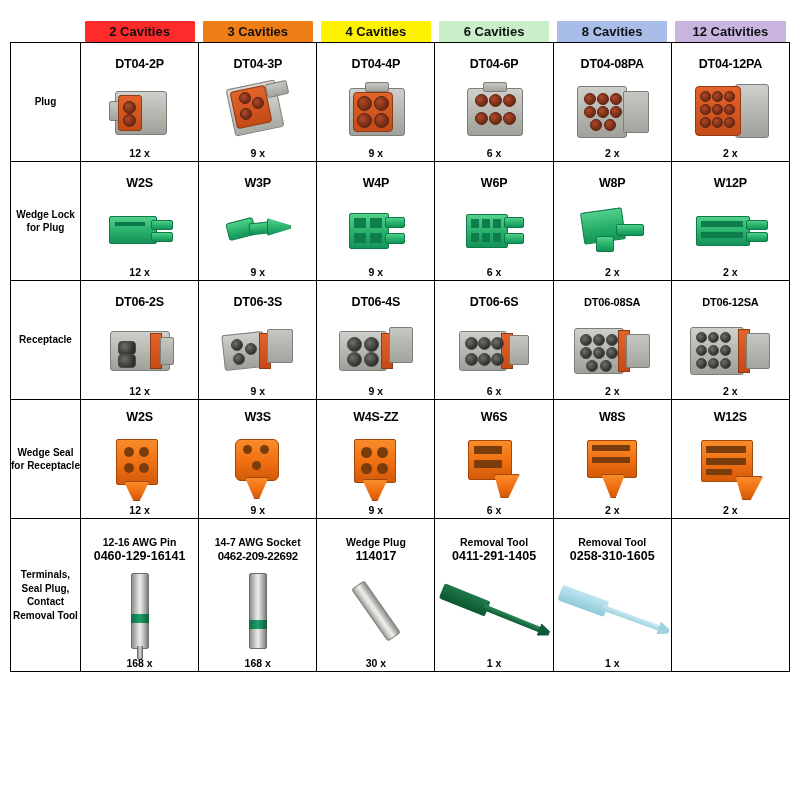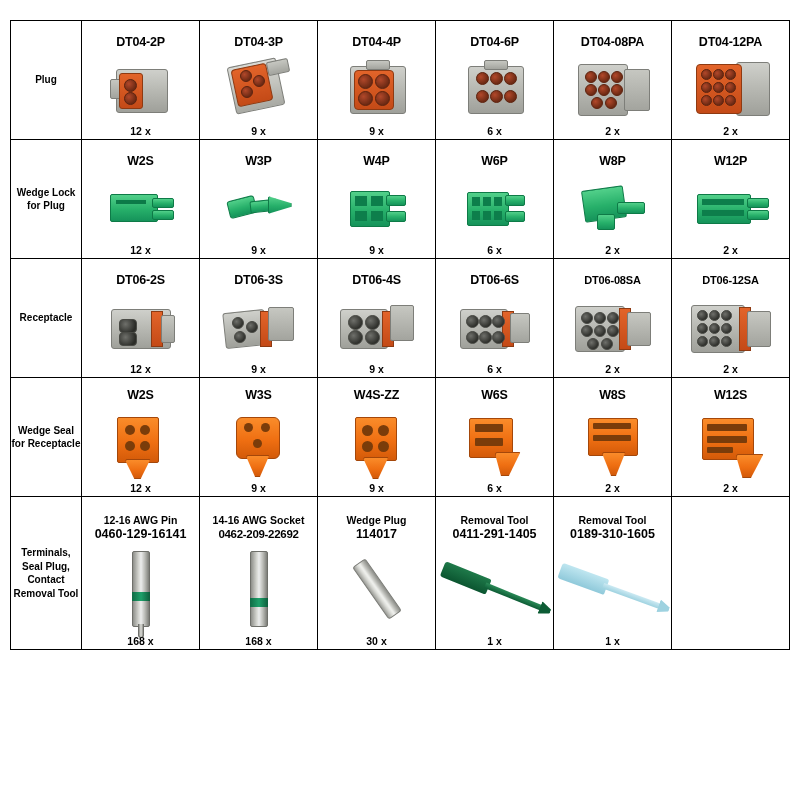--- a/index.html
+++ b/index.html
@@ -177,20 +177,41 @@
   }
   .toolno.sm{font-size:11.5px;letter-spacing:-0.3px;}
 </style>
 </head>
 <body>
 
 <div class="sheet">
 <table class="kit">
 
   <tbody>
+        <tr class="header-row">
+    <td class="corner rowlabel"></td>
+    <td>
+      <span class="hdr-cell" style="background:#ff2a2a">2 Cavities</span>
+    </td>
+    <td>
+      <span class="hdr-cell" style="background:#f07e16">3 Cavities</span>
+    </td>
+    <td>
+      <span class="hdr-cell" style="background:#fff200">4 Cavities</span>
+    </td>
+    <td>
+      <span class="hdr-cell" style="background:#c9efc9">6 Cavities</span>
+    </td>
+    <td>
+      <span class="hdr-cell" style="background:#a8bde8">8 Cavities</span>
+    </td>
+    <td>
+      <span class="hdr-cell" style="background:#c9b4e0">12 Cativities</span>
+    </td>
+  </tr>
 
   <tr>
     <td class="rowlabel">Plug</td>
 
     <td class="cell">
       <div class="partno">DT04-2P</div>
       <div class="art">
         <div class="conn" style="width:62px;height:56px;">
           <div class="grey-body" style="position:absolute;left:6px;top:8px;width:50px;height:42px;"></div>
           <div class="grey-tab" style="left:0px;top:18px;width:10px;height:18px;"></div>
@@ -584,21 +605,21 @@
       <div class="art" style="height:95px;">
         <div class="term">
           <div class="band" style="top:40px;"></div>
           <div class="tip"></div>
         </div>
       </div>
       <div class="qty">168 x</div>
     </td>
 
     <td class="cell empty-cell">
-      <div class="toolhdr">14-16 AWG Socket</div>
+      <div class="toolhdr">14-7 AWG Socket</div>
       <div class="toolno sm">0462-209-22692</div>
       <div class="art" style="height:95px;">
         <div class="term">
           <div class="band" style="top:46px;"></div>
         </div>
       </div>
       <div class="qty">168 x</div>
     </td>
 
     <td class="cell empty-cell">
@@ -618,21 +639,21 @@
           <div class="handle"></div>
                 <div class="shaft"></div>
                 <div class="nose"></div>
         </div>
       </div>
       <div class="qty">1 x</div>
     </td>
 
     <td class="cell empty-cell">
       <div class="toolhdr">Removal Tool</div>
-      <div class="toolno">0189-310-1605</div>
+      <div class="toolno">0258-310-1605</div>
       <div class="art" style="height:95px;">
         <div class="tool t-blue" style="transform:rotate(20deg) scale(0.95);">
           <div class="handle"></div>
                 <div class="shaft"></div>
                 <div class="nose"></div>
         </div>
       </div>
       <div class="qty">1 x</div>
     </td>
 

